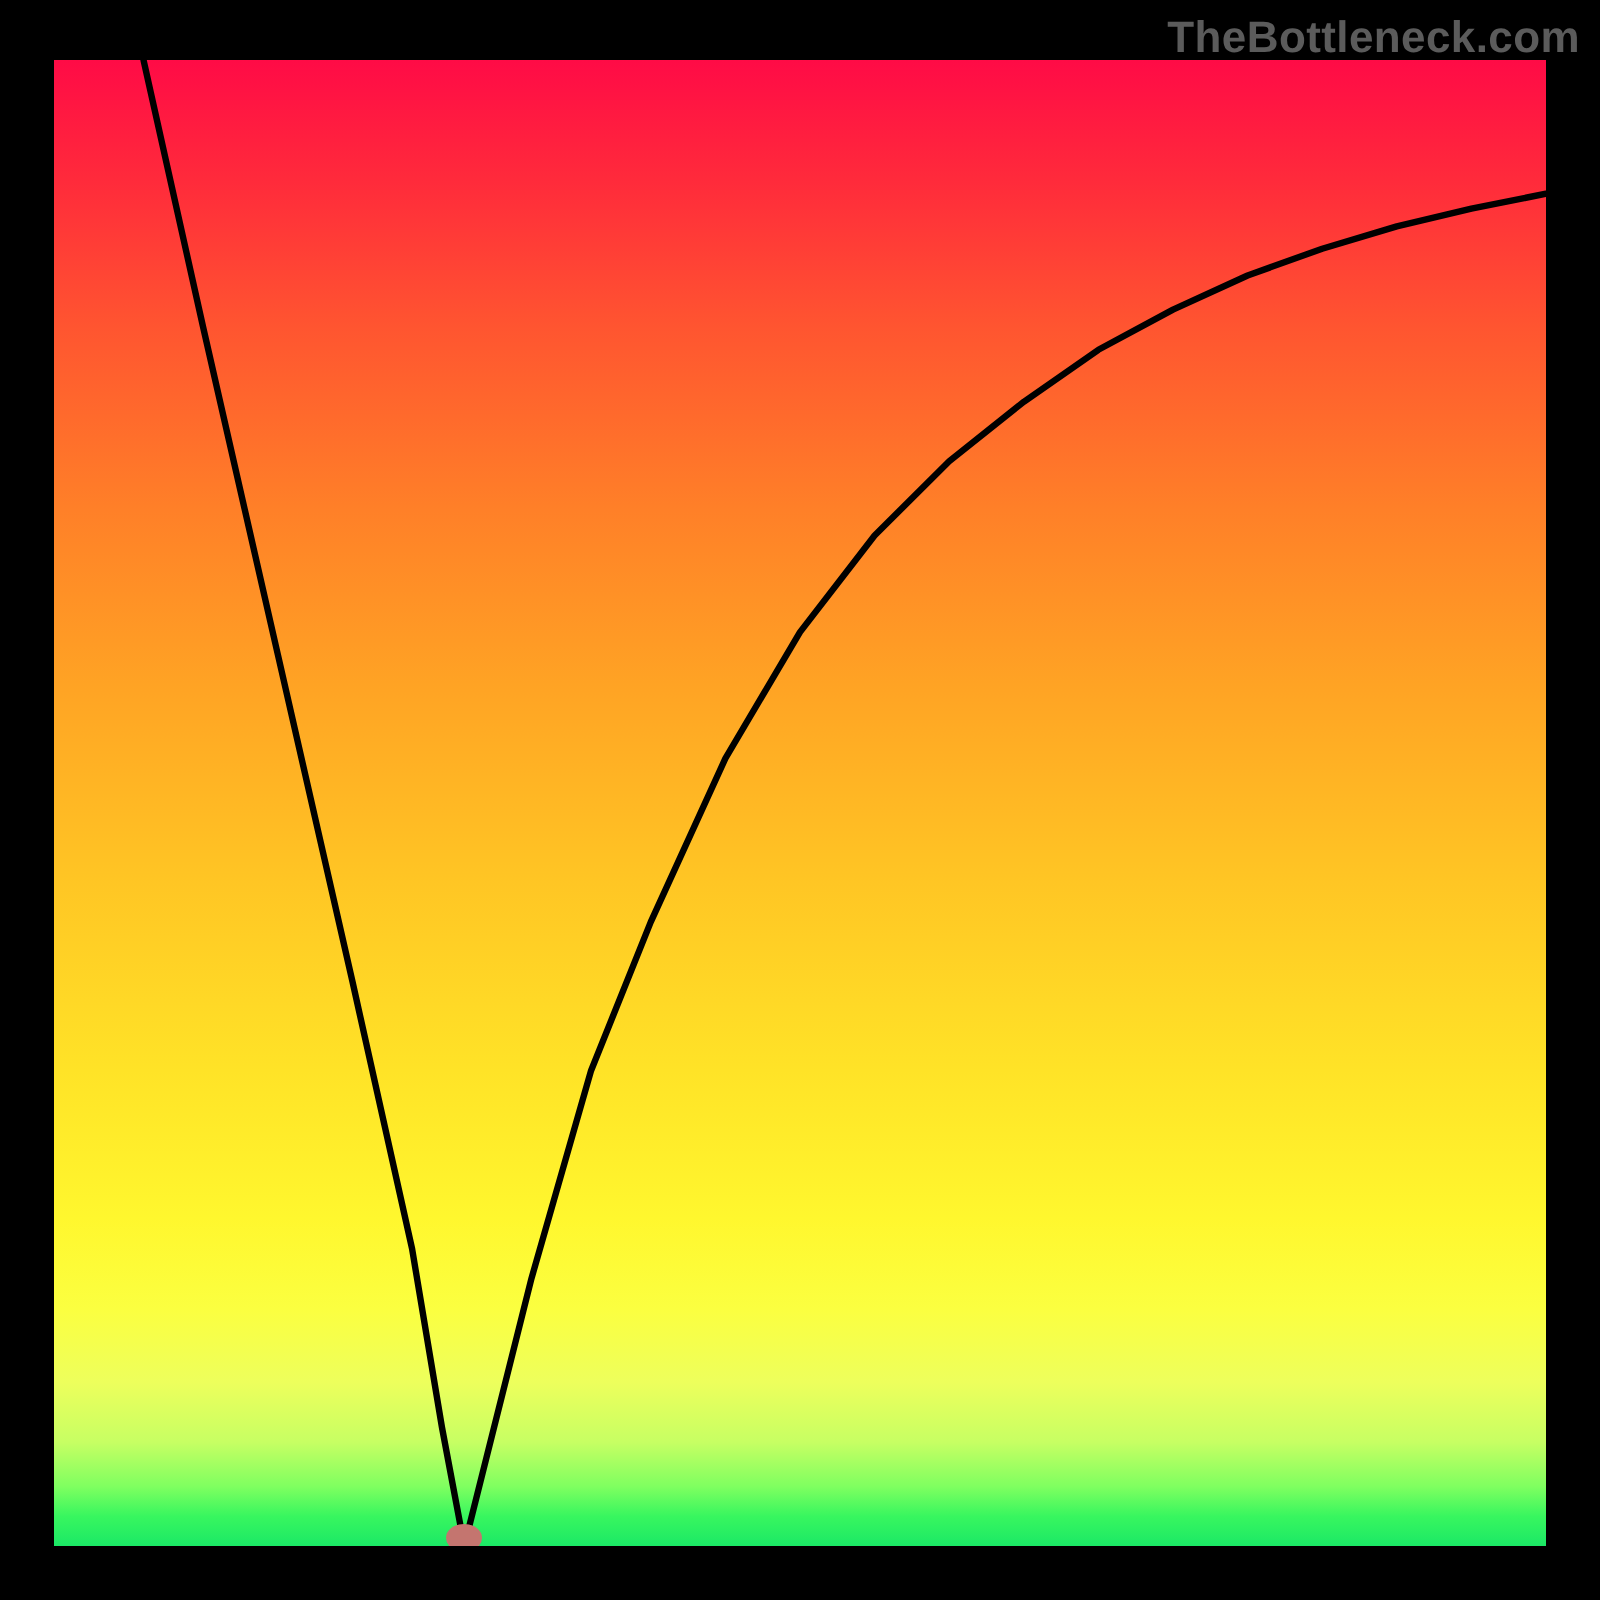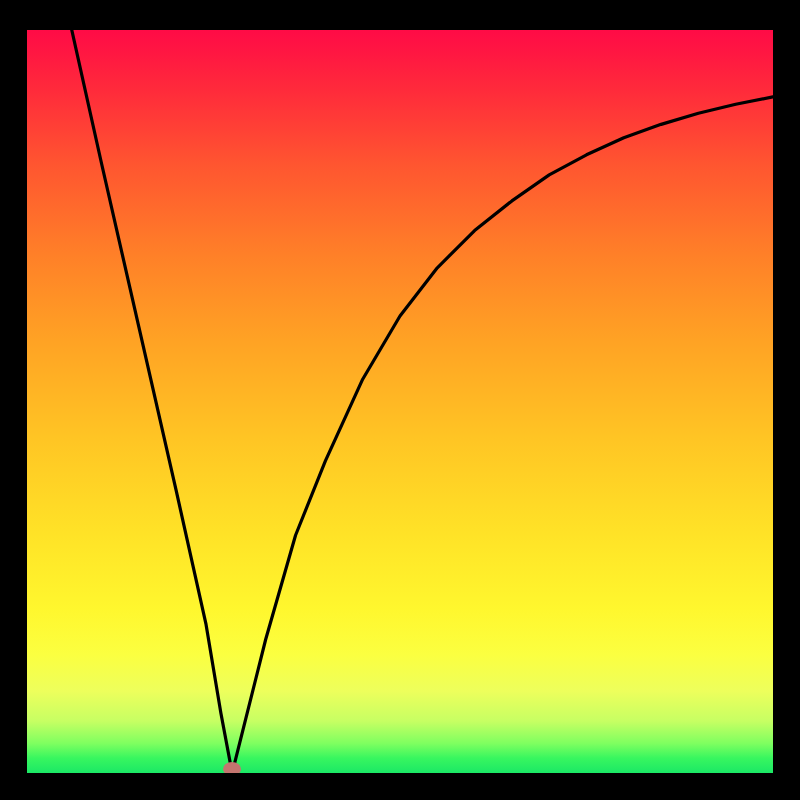--- a/index.html
+++ b/index.html
@@ -64,20 +64,21 @@
     height: 14px;
     border-radius: 50% / 50%;
     background: #c4756f;
     transform: translate(-50%, -50%);
   }
 </style>
 </head>
 <body>
 
 <div class="frame">
+  <div class="watermark">TheBottleneck.com</div>
 
   <div class="plot">
     <svg class="curve" viewBox="0 0 746 743" preserveAspectRatio="none">
       <path id="curve-path" fill="none" stroke="#000000" stroke-width="3.2" stroke-linecap="round" stroke-linejoin="round" d="M 44.76 0.00 L 74.60 133.74 L 111.90 297.20 L 149.20 460.66 L 179.04 594.40 L 193.96 683.56 L 205.15 743.00 L 216.34 698.42 L 238.72 609.26 L 268.56 505.24 L 298.40 430.94 L 335.70 349.21 L 373.00 286.06 L 410.30 237.76 L 447.60 200.61 L 484.90 170.89 L 522.20 144.88 L 559.50 124.82 L 596.80 107.74 L 634.10 94.36 L 671.40 83.22 L 708.70 74.30 L 746.00 66.87"></path>
     </svg>
     <div id="marker" class="marker" style="left: 205.15px; top: 739.285px;"></div>
   </div>
 </div>
 
 </body></html>

